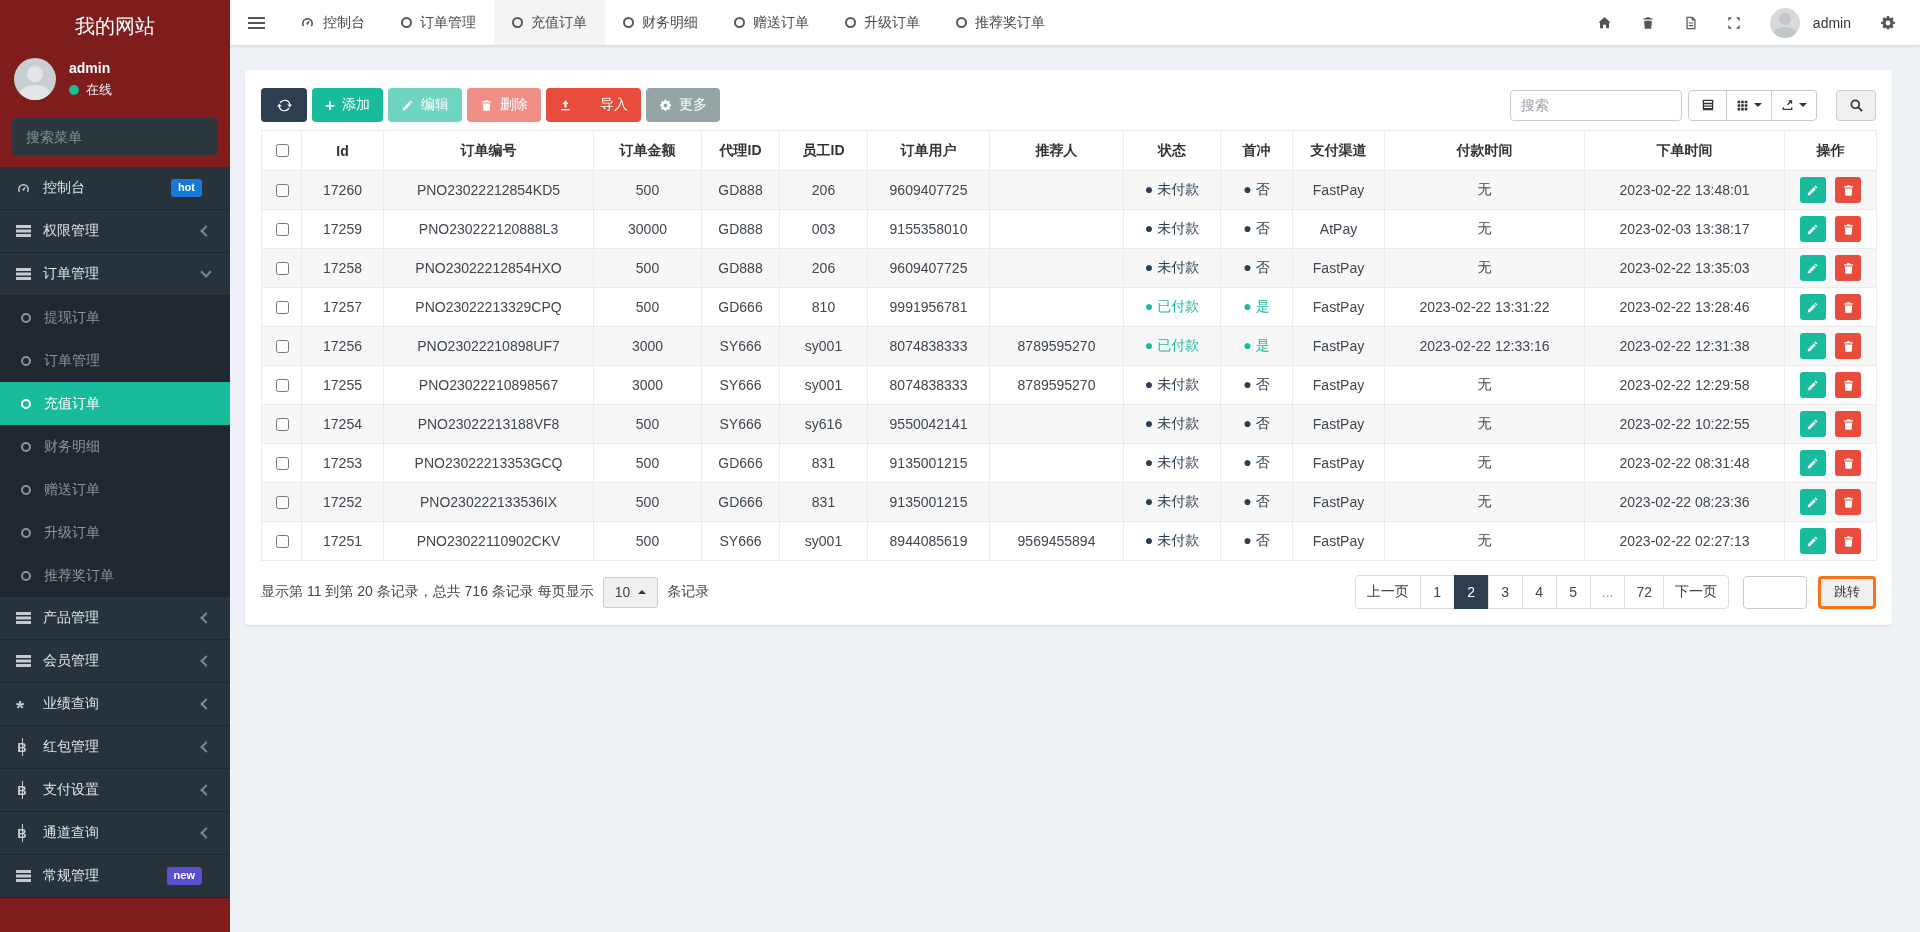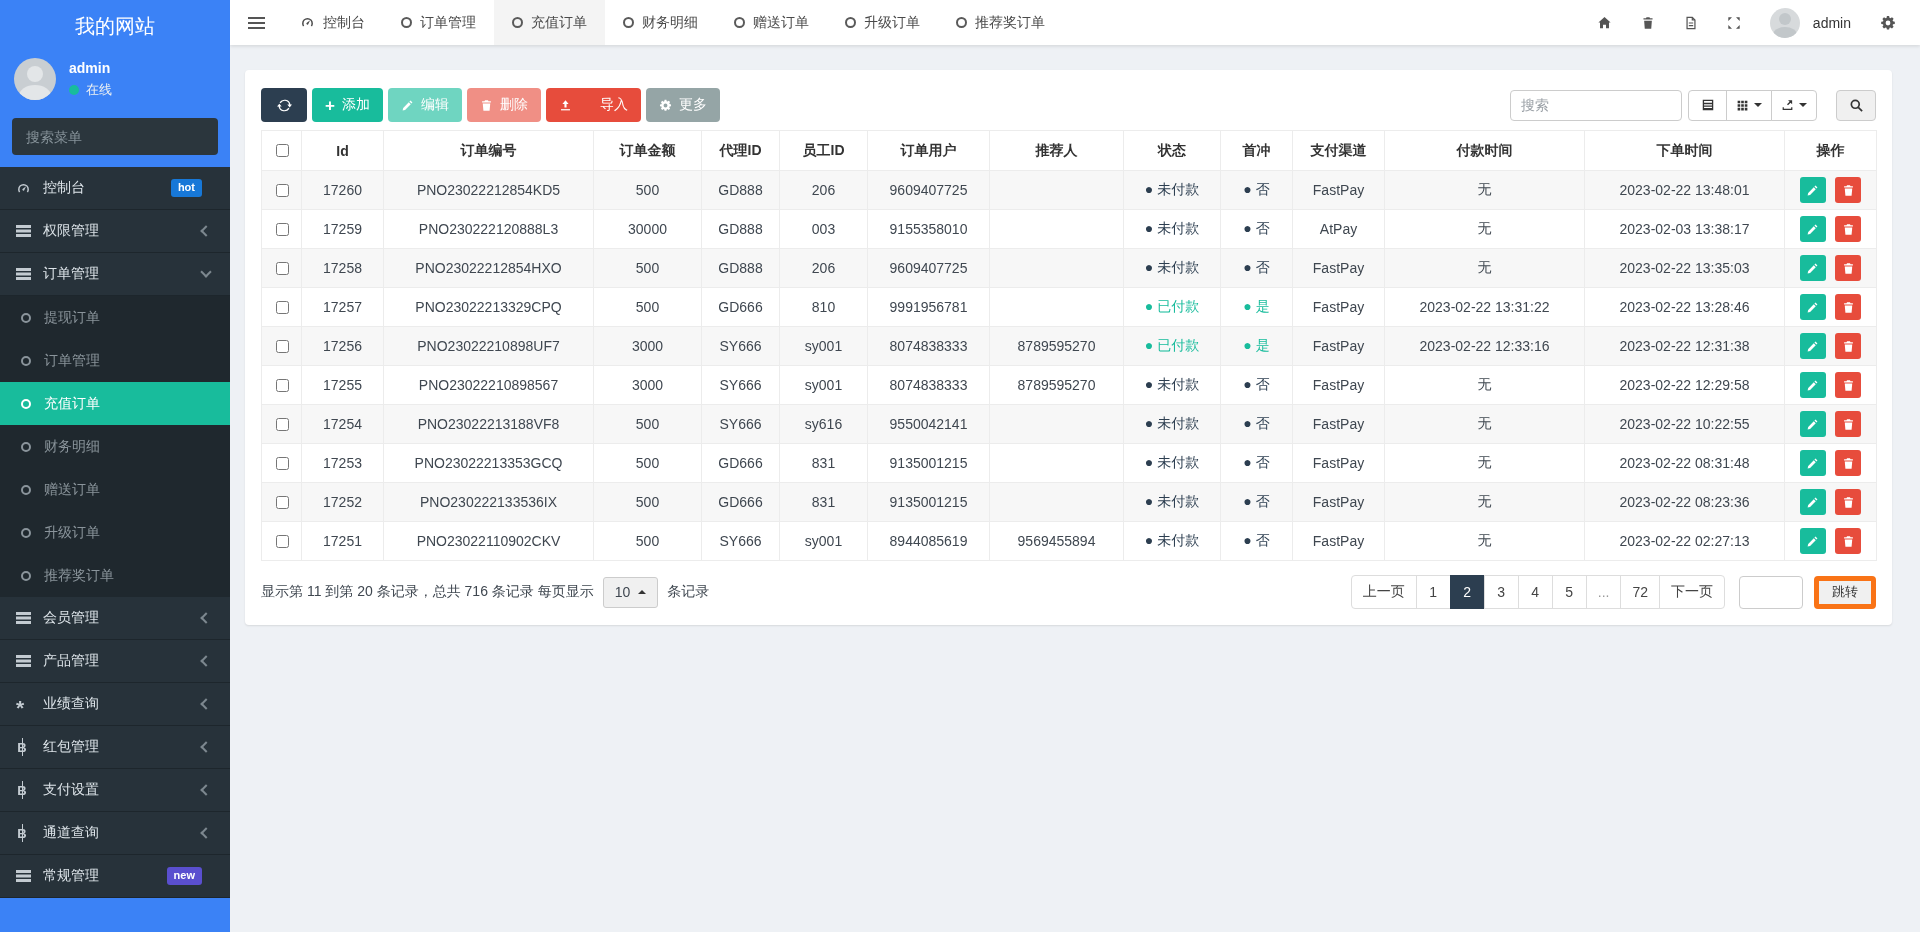--- a/index.html
+++ b/index.html
@@ -6,21 +6,21 @@
   html,body { margin:0; padding:0; }
   body {
     width:1920px; height:932px; overflow:hidden;
     font-family:"Liberation Sans","DejaVu Sans",sans-serif;
     background:#eef1f5; font-size:14px; color:#3f4750;
   }
   button { font-family:inherit; cursor:pointer; }
   input { font-family:inherit; outline:none; }
 
   
-  .sidebar { position:fixed; left:0; top:0; width:230px; height:932px; background:#3b82f6; z-index:10; }
+  .sidebar { position:fixed; left:0; top:0; width:230px; height:932px; background:#7f1d1d; z-index:10; }
   .sidebar-title { height:50px; line-height:52px; text-align:center; color:#fff; font-size:20px; font-weight:400; }
   .user-panel { display:flex; align-items:center; gap:13px; padding:8px 14px 14px; }
   .avatar-lg { width:42px; height:42px; border-radius:50%; background:#c9ced2; position:relative; overflow:hidden; flex:none; }
   .avatar-lg::before { content:""; position:absolute; top:8px; left:13px; width:16px; height:16px; border-radius:50%; background:#e3e6e8; }
   .avatar-lg::after  { content:""; position:absolute; top:27px; left:5px;  width:32px; height:22px; border-radius:50%; background:#e3e6e8; }
   .user-name { font-weight:bold; font-size:14px; color:#fff; }
   .user-status { display:flex; align-items:center; gap:7px; margin-top:5px; font-size:13px; color:#edf1f2; }
   .dot { width:10px; height:10px; border-radius:50%; background:var(--accent); display:inline-block; }
   .menu-search { margin:4px 12px 12px; background:#2b363d; border-radius:4px; height:37px; display:flex; align-items:center; padding:0 12px; }
   .menu-search input { flex:1; background:transparent; border:none; color:#cfd6da; font-size:14px; }
@@ -108,21 +108,21 @@
   .page-size { display:inline-flex; align-items:center; gap:8px; background:#f0f0f0; border:1px solid #ccc;
                border-radius:3px; height:31px; padding:0 11px; margin:0 9px; cursor:pointer; }
   .pager { margin-left:auto; display:flex; align-items:center; }
   .page-btn { min-width:35px; height:34px; border:1px solid #ddd; background:#fff; color:#444; font-size:14px;
               display:inline-flex; align-items:center; justify-content:center; padding:0 11px; margin-left:-1px; }
   .page-btn.first { border-radius:4px 0 0 4px; margin-left:0; }
   .page-btn.last  { border-radius:0 4px 4px 0; }
   .page-btn.active { background:var(--primary); border-color:var(--primary); color:#fff; }
   .page-btn.ellipsis { color:#999; }
   .jump-input { width:64px; height:33px; border:1px solid #ccc; border-radius:4px; margin-left:14px; padding:0 8px; }
-  .jump-btn { height:33px; padding:0 13px; margin-left:11px; background:#f0f0f0; border:5px solid #f97316;
+  .jump-btn { height:33px; padding:0 13px; margin-left:11px; background:#f0f0f0; border:3px solid #f97316;
               border-radius:4px; color:#333; font-size:13px; }
 </style>
 </head>
 <body>
 
 <aside class="sidebar">
   <div class="sidebar-title">我的网站</div>
   <div class="user-panel">
     <div class="avatar-lg"></div>
     <div>
@@ -192,28 +192,28 @@
         </div>
         <div class="submenu-item">
         <span class="ring"></span>
         <span>推荐奖订单</span>
         </div>
       </div>
       <div class="menu-item">
     <span class="mi-icon">
           <span class="i-list"></span>
         </span>
+    <span class="mi-label">产品管理</span>
+    <span class="chev chev-left"></span>
+      </div>
+      <div class="menu-item">
+    <span class="mi-icon">
+          <span class="i-list"></span>
+        </span>
     <span class="mi-label">会员管理</span>
-    <span class="chev chev-left"></span>
-      </div>
-      <div class="menu-item">
-    <span class="mi-icon">
-          <span class="i-list"></span>
-        </span>
-    <span class="mi-label">产品管理</span>
     <span class="chev chev-left"></span>
       </div>
       <div class="menu-item">
     <span class="mi-icon">
           <span class="i-ast">*</span>
         </span>
     <span class="mi-label">业绩查询</span>
     <span class="chev chev-left"></span>
       </div>
       <div class="menu-item">

